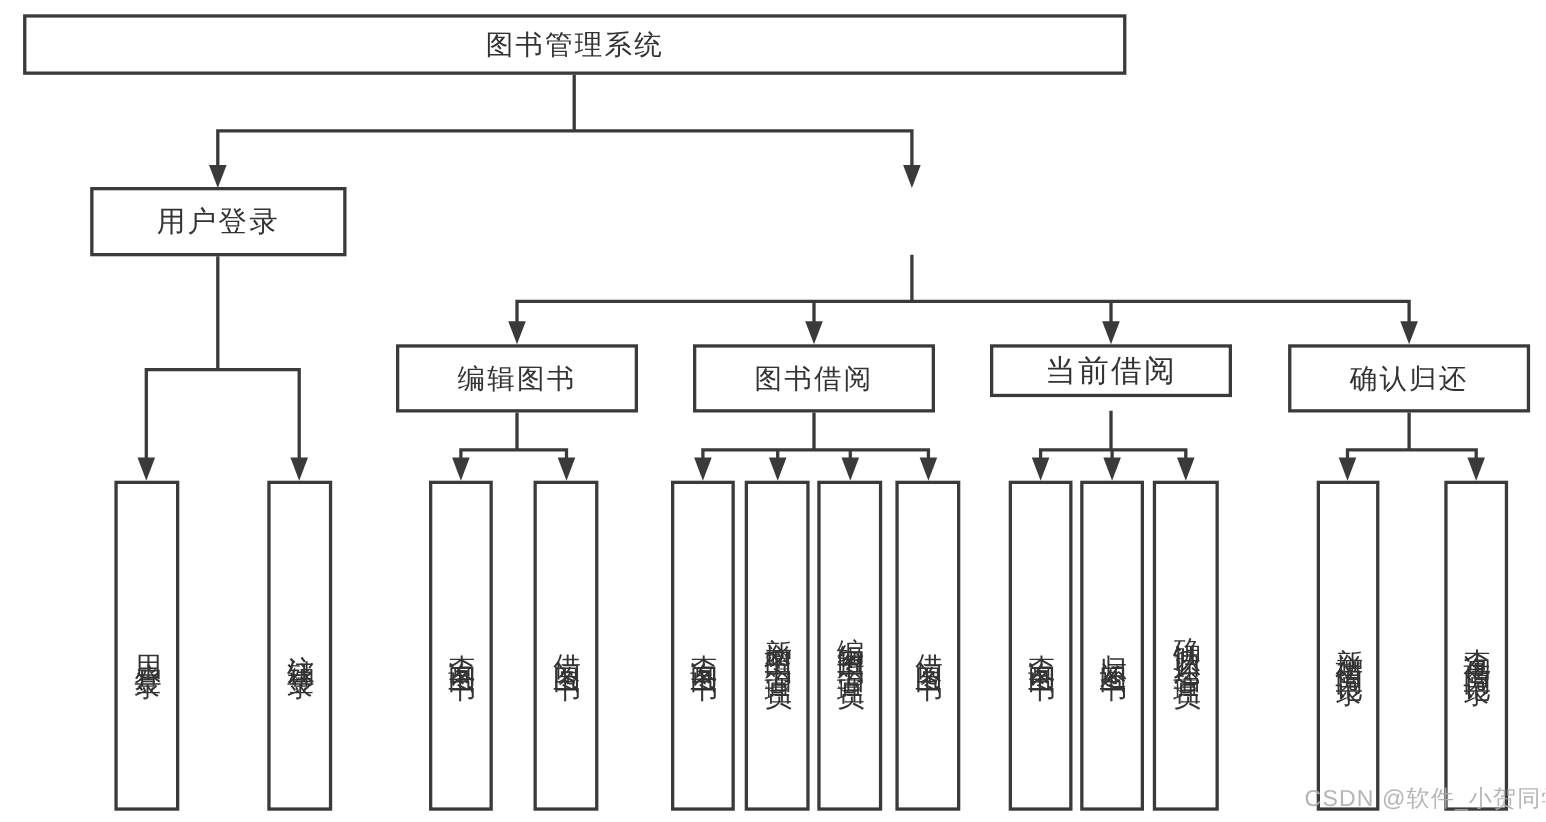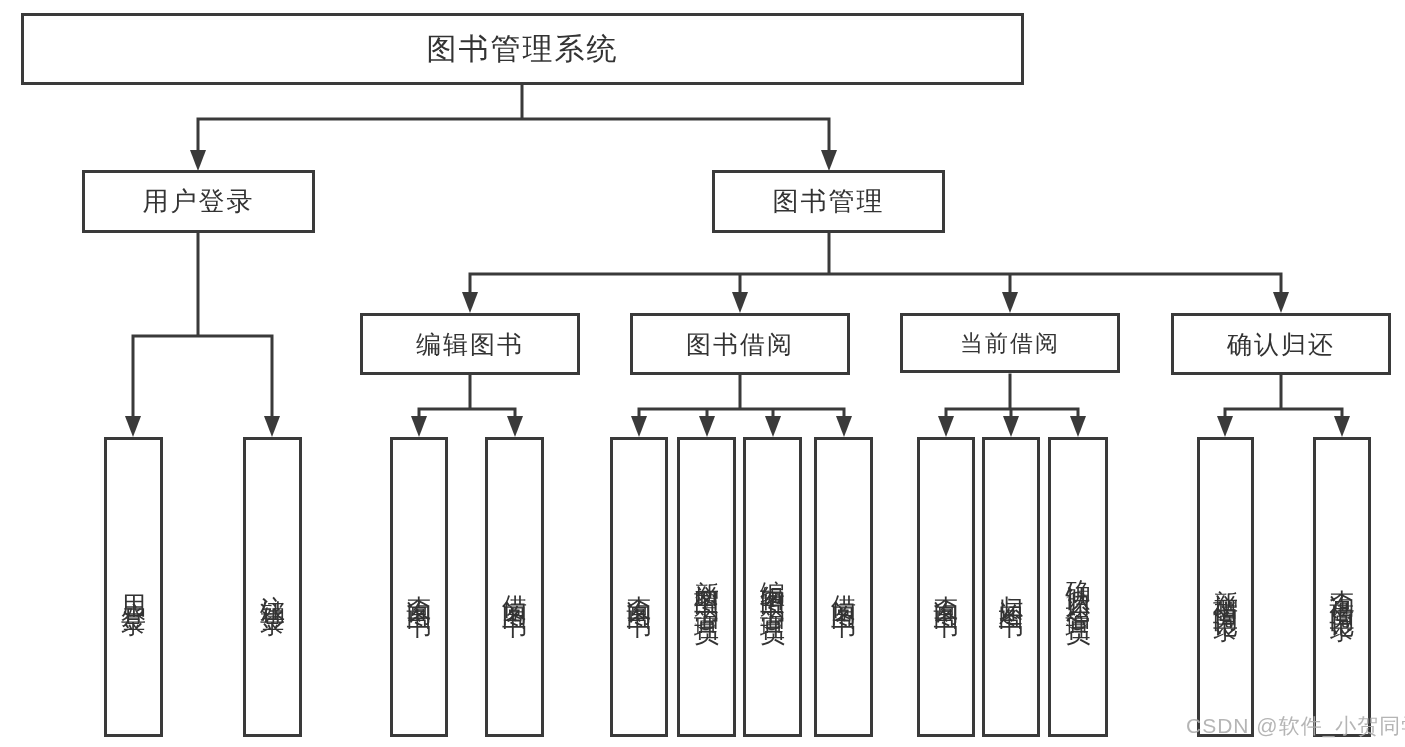--- a/index.html
+++ b/index.html
@@ -93,38 +93,35 @@
       <polygon points="773,437 765,416 781,416"></polygon>
       <polygon points="844,437 836,416 852,416"></polygon>
       <polygon points="946,437 938,416 954,416"></polygon>
       <polygon points="1011,437 1003,416 1019,416"></polygon>
       <polygon points="1078,437 1070,416 1086,416"></polygon>
       <polygon points="1225,437 1217,416 1233,416"></polygon>
       <polygon points="1342,437 1334,416 1350,416"></polygon>
     </g>
   </svg>
 
-  <div class="node hbox" style="left:21px;top:13px;width:1003px;height:72px;font-size:30px;">
+  <div class="node hbox" style="left:21px;top:13px;width:1003px;height:55px;font-size:25px;">
     <span>图书管理系统</span>
   </div>
 
   <div class="node hbox" style="left:82px;top:170px;width:233px;height:63px;font-size:26px;">
     <span>用户登录</span>
-  </div>
-  <div class="node hbox" style="left:712px;top:170px;width:233px;height:63px;font-size:26px;">
-    <span>图书管理</span>
   </div>
 
   <div class="node hbox" style="left:360px;top:313px;width:220px;height:62px;font-size:25px;">
     <span>编辑图书</span>
   </div>
   <div class="node hbox" style="left:630px;top:313px;width:220px;height:62px;font-size:25px;">
     <span>图书借阅</span>
   </div>
-  <div class="node hbox" style="left:900px;top:313px;width:220px;height:60px;font-size:23px;">
+  <div class="node hbox" style="left:900px;top:313px;width:220px;height:48px;font-size:28px;">
     <span>当前借阅</span>
   </div>
   <div class="node hbox" style="left:1171px;top:313px;width:220px;height:62px;font-size:25px;">
     <span>确认归还</span>
   </div>
 
   <div class="node vbox" style="left:104px;top:437px;width:59px;height:300px;">
     <span>用户登录</span>
   </div>
   <div class="node vbox" style="left:243px;top:437px;width:59px;height:300px;">

